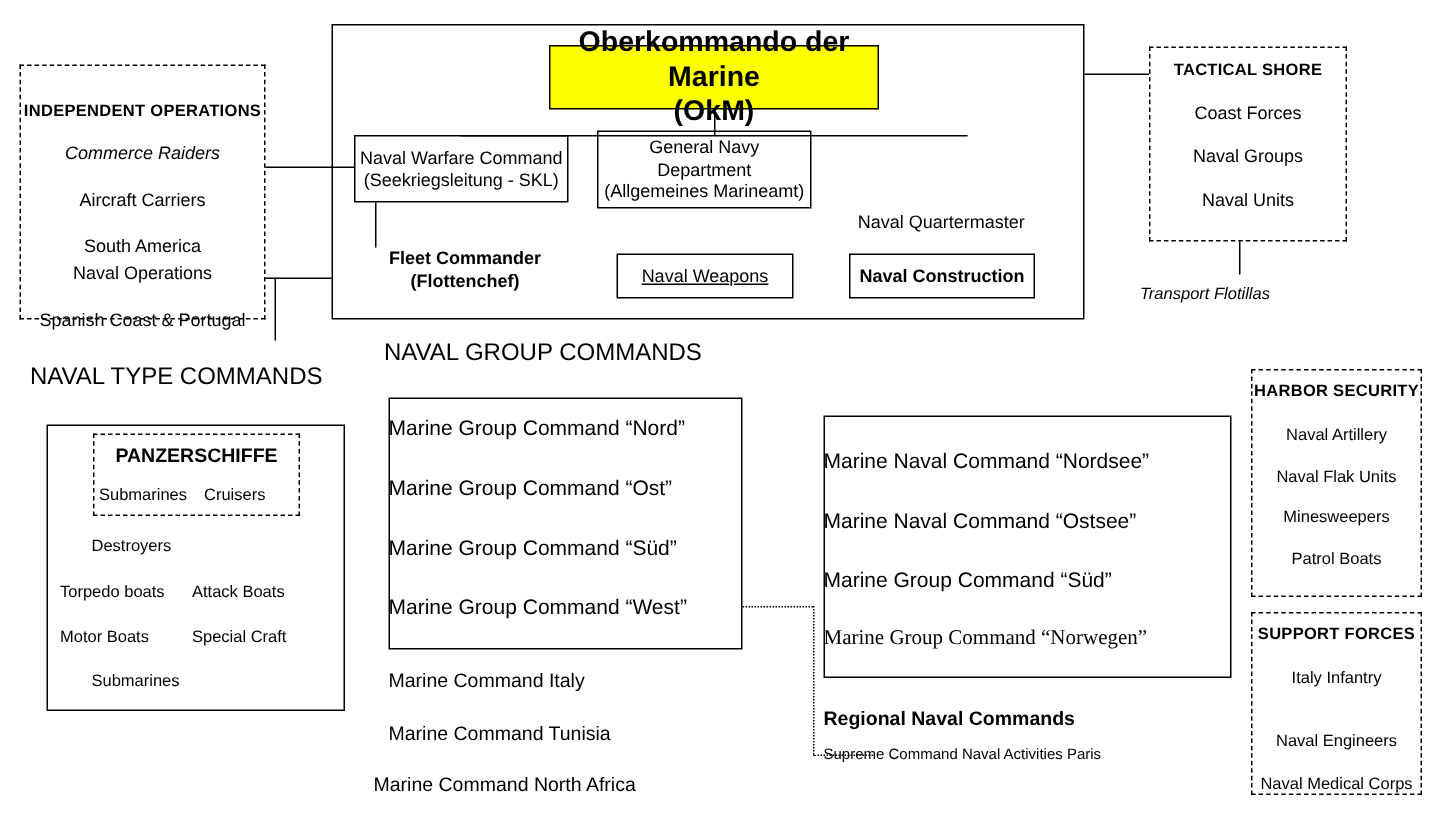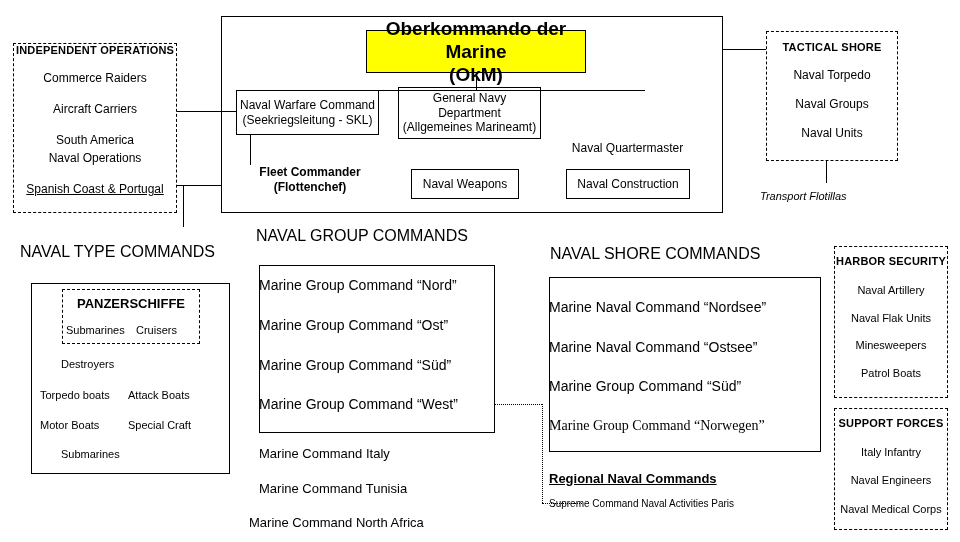--- a/index.html
+++ b/index.html
@@ -119,57 +119,56 @@
   <div class="box nob t12" style="left:556px; top:139px; width:143px; height:18px;">
     <div>Naval Quartermaster</div>
   </div>
 
   <div class="line vline" style="left:250px; top:135px; height:30px;"></div>
   <div class="box nob t12 bold" style="left:240px; top:164px; width:140px; height:32px;">
     <div>Fleet Commander</div>
     <div>(Flottenchef)</div>
   </div>
 
-  <div class="box solid t12" style="left:411px; top:169px; width:108px; height:30px;">
+  <div class="box solid t12" style="left:411px; top:169px; width:118px; height:30px;text-decoration:underline;">
     <div>Naval Weapons</div>
   </div>
 
-  <div class="box solid t12" style="left:566px; top:169px; width:124px; height:30px;">
+  <div class="box solid t12" style="left:566px; top:169px; width:124px; height:30px;font-weight:bold;">
     <div>Naval Construction</div>
   </div>
 
-  <div class="box dashed" style="left:13px; top:43px; width:164px; height:170px; justify-content:flex-start; padding-top:0;">
+  <div class="box dashed" style="left:13px; top:43px; width:164px; height:170px; justify-content:flex-start; padding-top:24px;">
     <div class="hdr-small" style="margin-bottom:8px;">INDEPENDENT OPERATIONS</div>
-    <div class="t12 row-item" style="margin-top:4px;">Commerce Raiders</div>
+    <div class="t12 row-item" style="margin-top:4px;font-style:italic;">Commerce Raiders</div>
     <div class="t12 row-item" style="margin-top:12px;">Aircraft Carriers</div>
     <div class="t12 row-item" style="margin-top:12px;">South America</div>
     <div class="t12 row-item">Naval Operations</div>
-    <div class="t12 row-item" style="margin-top:12px;text-decoration:underline;">Spanish Coast &amp; Portugal</div>
+    <div class="t12 row-item" style="margin-top:12px;">Spanish Coast &amp; Portugal</div>
   </div>
 
   <div class="line hline" style="left:177px; top:111px; width:59px;"></div>
 
   <div class="line hline" style="left:177px; top:185px; width:44px;"></div>
   <div class="line vline" style="left:183px; top:185px; height:42px;"></div>
 
   <div class="box dashed" style="left:766px; top:31px; width:132px; height:130px; justify-content:flex-start; padding-top:9px;">
     <div class="hdr-small" style="margin-bottom:10px;">TACTICAL SHORE</div>
-    <div class="t12 row-item" style="margin-top:2px;">Naval Torpedo</div>
+    <div class="t12 row-item" style="margin-top:2px;">Coast Forces</div>
     <div class="t12 row-item" style="margin-top:10px;">Naval Groups</div>
     <div class="t12 row-item" style="margin-top:10px;">Naval Units</div>
   </div>
 
   <div class="line vline" style="left:826px; top:161px; height:22px;"></div>
   <div class="freetext t11 ital" style="left:760px; top:190px; width:142px;">Transport Flotillas</div>
 
   <div class="line hline" style="left:723px; top:49px; width:43px;"></div>
 
   <div class="freetext hdr" style="left:20px; top:242px; width:220px;">NAVAL TYPE COMMANDS</div>
   <div class="freetext hdr" style="left:256px; top:226px; width:260px;">NAVAL GROUP COMMANDS</div>
-  <div class="freetext hdr" style="left:550px; top:244px; width:272px;">NAVAL SHORE COMMANDS</div>
 
   <div class="box solid" style="left:31px; top:283px; width:199px; height:191px;"></div>
 
   <div class="box dashed" style="left:62px; top:289px; width:138px; height:55px; justify-content:flex-start; padding-top:6px;">
     <div class="t13 bold">PANZERSCHIFFE</div>
   </div>
   <div class="freetext t11" style="left:66px; top:324px; width:76px;">Submarines</div>
   <div class="freetext t11" style="left:136px; top:324px; width:62px;">Cruisers</div>
 
   <div class="freetext t11" style="left:61px; top:358px; width:140px;">Destroyers</div>
@@ -192,31 +191,31 @@
   <div class="dotline-h" style="left:495px; top:404px; width:47px;"></div>
   <div class="dotline-v" style="left:542px; top:404px; height:99px;"></div>
   <div class="dotline-h" style="left:542px; top:503px; width:40px;"></div>
 
   <div class="box solid" style="left:549px; top:277px; width:272px; height:175px;"></div>
   <div class="freetext t14" style="left:549px; top:299px; width:272px;">Marine Naval Command “Nordsee”</div>
   <div class="freetext t14" style="left:549px; top:339px; width:272px;">Marine Naval Command “Ostsee”</div>
   <div class="freetext t14" style="left:549px; top:378px; width:272px;">Marine Group Command “Süd”</div>
   <div class="freetext t14" style="left:549px; top:417px; width:272px;font-family:Liberation Serif, serif;">Marine Group Command “Norwegen”</div>
 
-  <div class="freetext t13 bold" style="left:549px; top:471px; width:272px;text-decoration:underline;">Regional Naval Commands</div>
+  <div class="freetext t13 bold" style="left:549px; top:471px; width:272px;">Regional Naval Commands</div>
   <div class="freetext t10" style="left:549px; top:498px; width:272px;">Supreme Command Naval Activities Paris</div>
 
   <div class="box dashed" style="left:834px; top:246px; width:114px; height:152px; justify-content:flex-start; padding-top:8px;">
     <div class="hdr-small" style="margin-bottom:10px;">HARBOR SECURITY</div>
     <div class="t11 row-item" style="margin-top:4px;">Naval Artillery</div>
     <div class="t11 row-item" style="margin-top:10px;">Naval Flak Units</div>
     <div class="t11 row-item" style="margin-top:10px;">Minesweepers</div>
     <div class="t11 row-item" style="margin-top:10px;">Patrol Boats</div>
   </div>
 
   <div class="box dashed" style="left:834px; top:408px; width:114px; height:122px; justify-content:flex-start; padding-top:8px;">
     <div class="hdr-small" style="margin-bottom:10px;">SUPPORT FORCES</div>
     <div class="t11 row-item" style="margin-top:4px;">Italy Infantry</div>
-    <div class="t11 row-item" style="margin-top:10px;">Naval Engineers</div>
+    <div class="t11 row-item" style="margin-top:24px;">Naval Engineers</div>
     <div class="t11 row-item" style="margin-top:12px;">Naval Medical Corps</div>
   </div>
 
 </div>
 
 </body></html>

